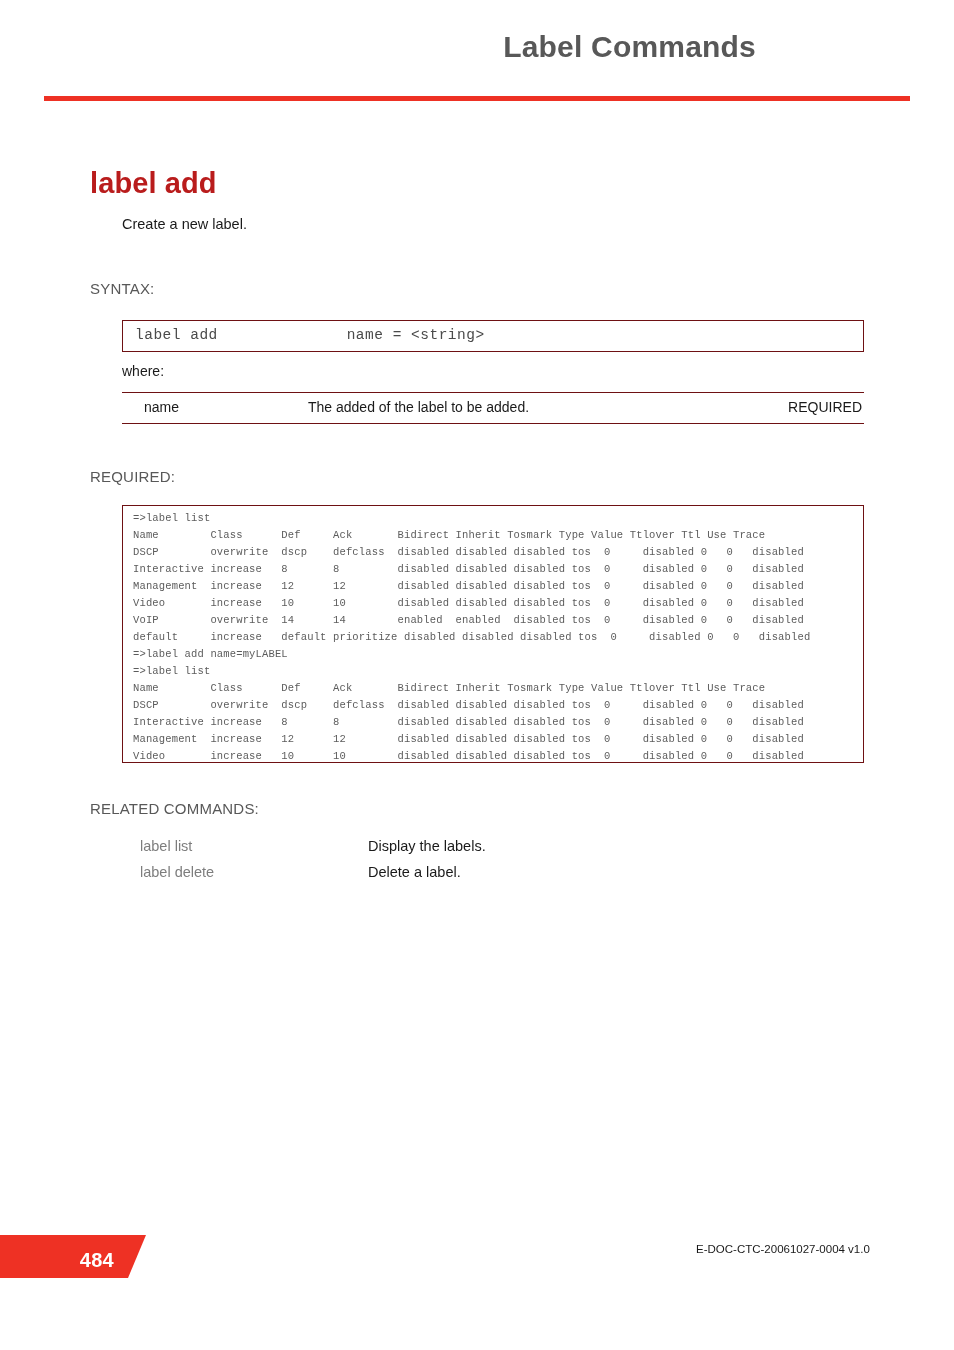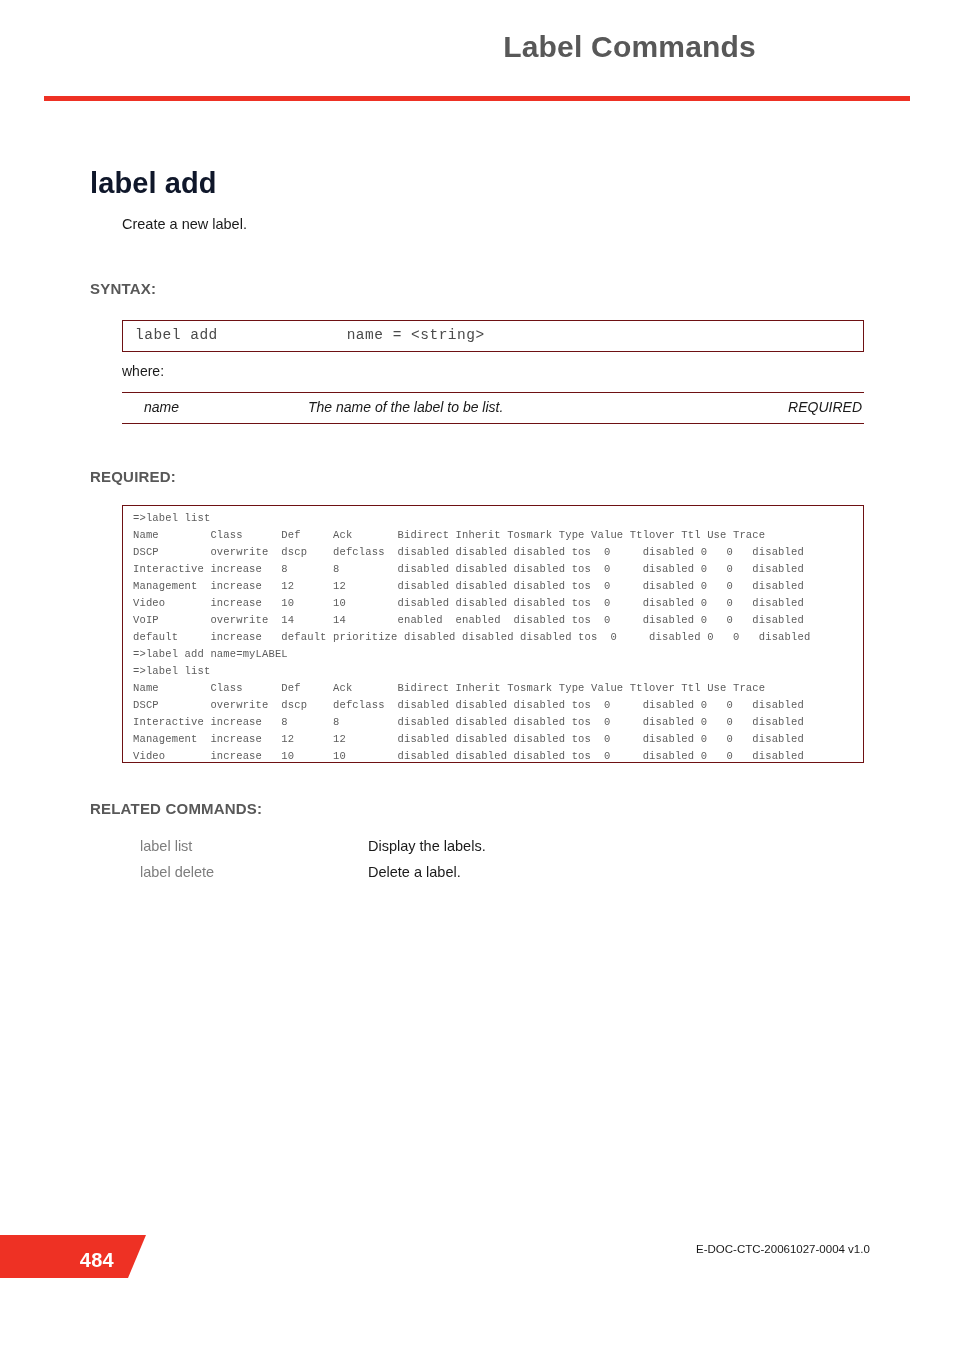--- a/index.html
+++ b/index.html
@@ -51,37 +51,37 @@
     top: 110px;
     width: 954px;
   }
 
   .command-title {
     position: absolute;
     left: 90px;
     top: 38px;
     font-size: 29px;
     font-weight: bold;
-    color: #0f172a;
+    color: #b91c1c;
     letter-spacing: 0.1px;
   }
 
   .command-desc {
     position: absolute;
     left: 122px;
     top: 106px;
     font-size: 14.5px;
     color: #1a1a1a;
   }
 
   .section-label {
     position: absolute;
     left: 90px;
     font-size: 15px;
-    font-weight: bold;
+    font-weight: normal;
     color: #585858;
     letter-spacing: 0.2px;
   }
   .section-syntax { top: 170px; }
   .section-example { top: 358px; }
   .section-related { top: 690px; }
 
   
   .syntax-box {
     position: absolute;
@@ -118,21 +118,20 @@
     left: 122px;
     top: 282px;
     width: 742px;
     border-top: 1.5px solid #6e1113;
     border-bottom: 1.5px solid #6e1113;
     box-sizing: border-box;
   }
   .param-row {
     position: relative;
     height: 30px;
-    font-style: italic;
   }
   .param-name {
     position: absolute;
     left: 22px;
     top: 6px;
     font-size: 14px;
     color: #1a1a1a;
   }
   .param-desc {
     position: absolute;
@@ -260,21 +259,21 @@
 
   <div class="syntax-box">
     <div class="syntax-line">label add              name = &lt;string&gt;</div>
   </div>
 
   <div class="where-label">where:</div>
 
   <div class="param-table">
     <div class="param-row">
       <span class="param-name">name</span>
-      <span class="param-desc">The name of the label to be list.</span>
+      <span class="param-desc">The added of the label to be added.</span>
       <span class="param-req">REQUIRED</span>
     </div>
   </div>
 
   <div class="section-label section-example">REQUIRED:</div>
 
   <div class="console-box">
     <pre class="console-text">=&gt;label list
 Name        Class      Def     Ack       Bidirect Inherit Tosmark Type Value Ttlover Ttl Use Trace
 DSCP        overwrite  dscp    defclass  disabled disabled disabled tos  0     disabled 0   0   disabled

